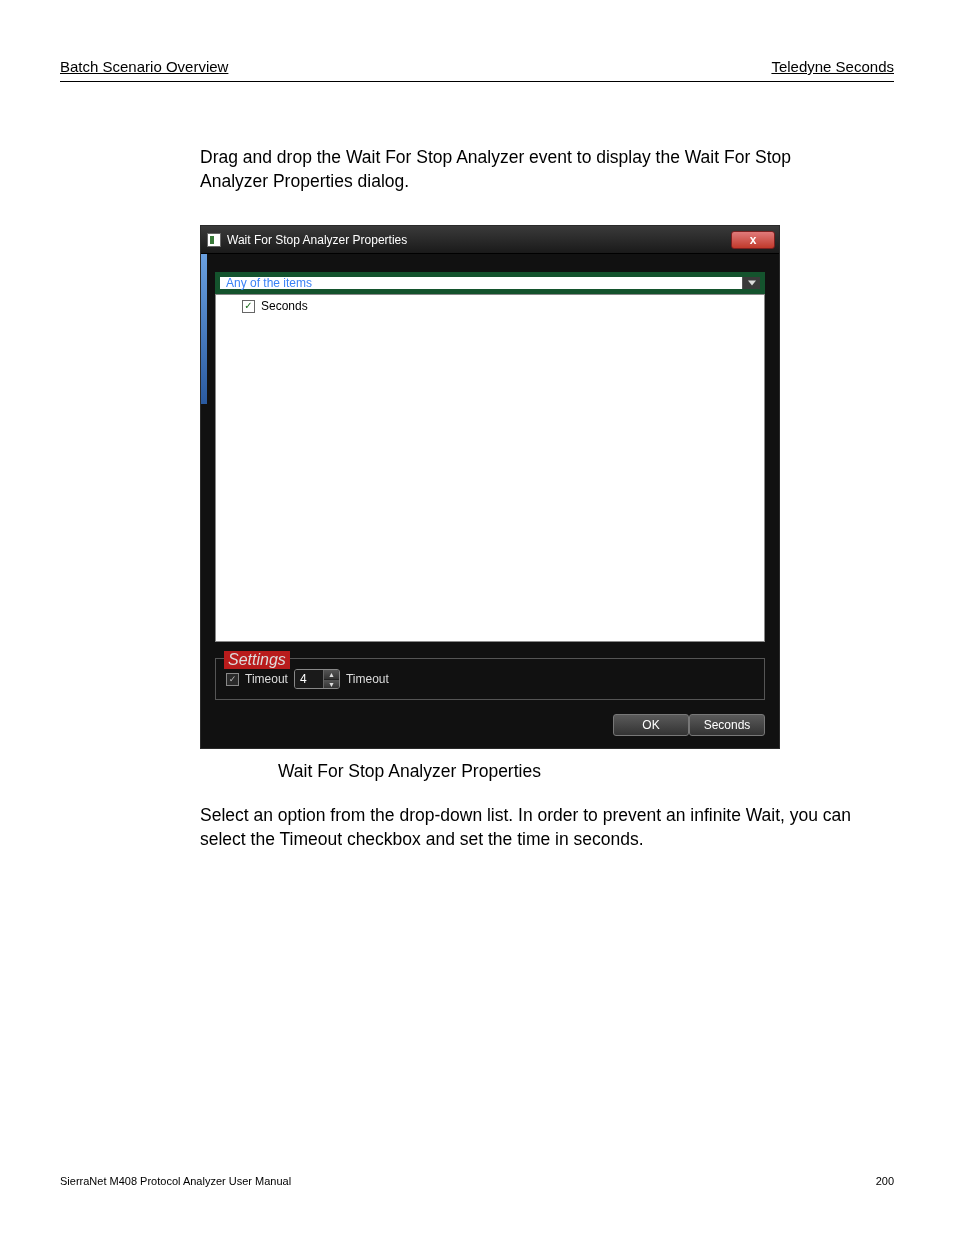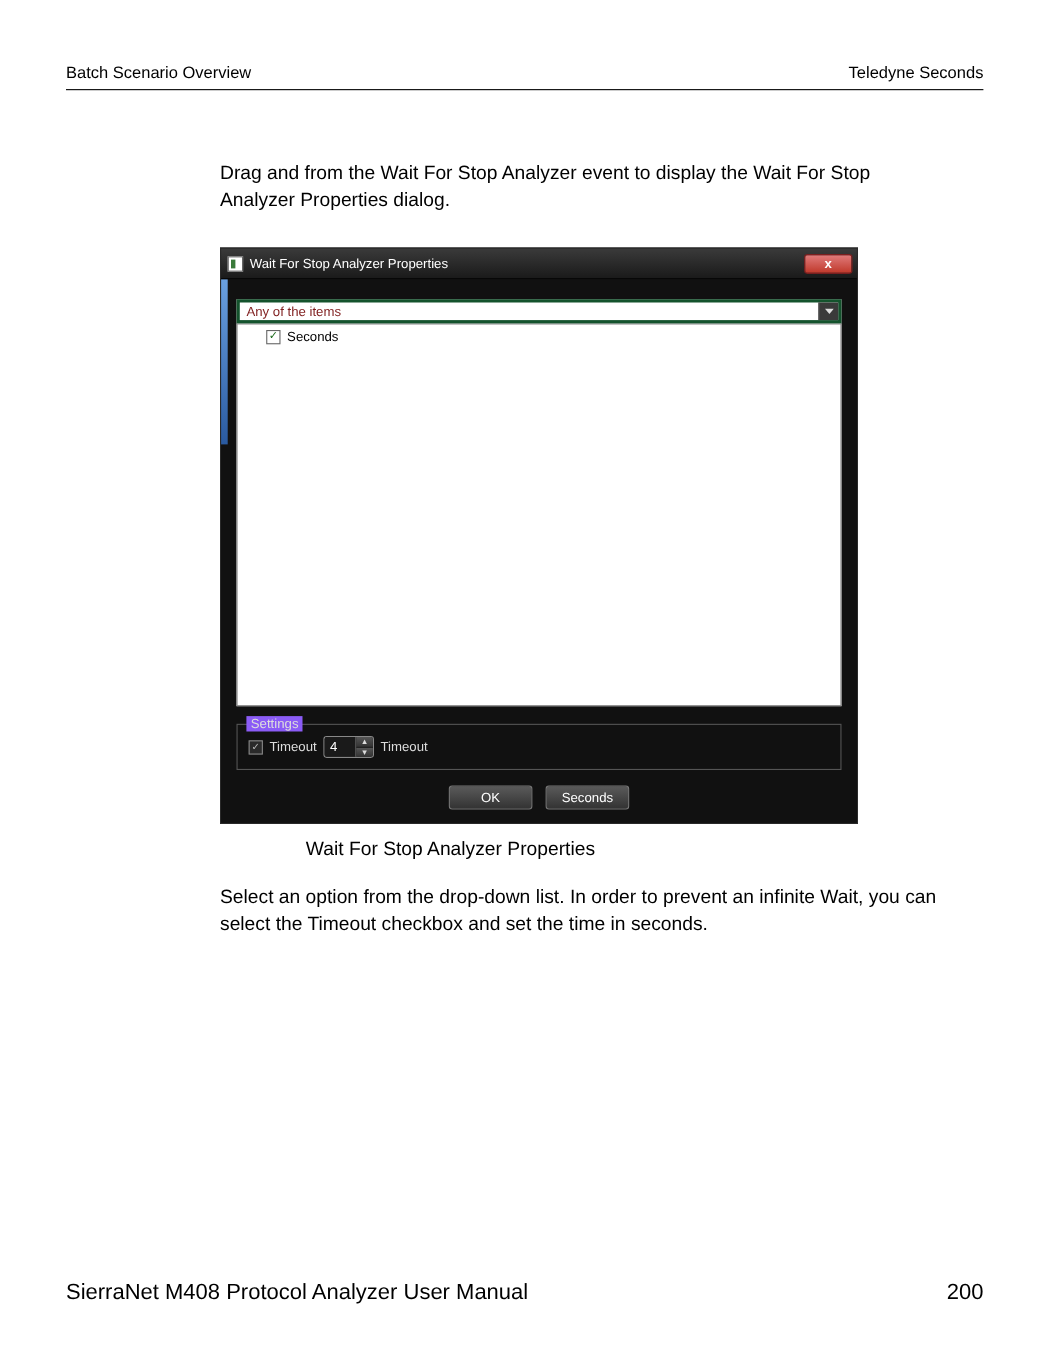--- a/index.html
+++ b/index.html
@@ -1,63 +1,63 @@
 <!DOCTYPE html>
 <html><head>
 <meta charset="utf-8">
 <style>
   * { box-sizing: border-box; margin: 0; padding: 0; }
   html, body { width: 954px; height: 1235px; background: #fff; font-family: "Segoe UI", Arial, sans-serif; color: #000; }
   .page { position: relative; width: 954px; height: 1235px; padding: 58px 60px 0 60px; }
-  .hdr { display: flex; justify-content: space-between; font-size: 15px; padding-bottom: 6px; border-bottom: 1px solid #000; }
+  .hdr { display: flex; justify-content: space-between; font-size: 15px; padding-bottom: 6px; border-bottom: 1px solid #000; text-decoration: underline; }
   .body-text { font-size: 17.5px; line-height: 1.35; margin-left: 140px; margin-right: 40px; }
   .para1 { margin-top: 64px; }
   .caption { text-align: left; margin-left: 218px; margin-top: 12px; font-size: 17.5px; }
   .para2 { margin-top: 22px; }
-  .footer { position: absolute; bottom: 48px; left: 60px; right: 60px; display: flex; justify-content: space-between; font-size: 20px; }
+  .footer { position: absolute; bottom: 48px; left: 60px; right: 60px; display: flex; justify-content: space-between; font-size: 11px; }
 
   
   .dialog-wrap { margin-left: 140px; margin-top: 32px; width: 580px; }
   .dialog { width: 580px; border: 1px solid #2a2a2a; background: #1a1a1a; font-family: "Segoe UI", Tahoma, sans-serif; font-size: 12px; color: #fff; }
   .titlebar { height: 28px; background: linear-gradient(#3a3a3a, #1a1a1a); display: flex; align-items: center; padding: 0 4px 0 6px; border-bottom: 1px solid #000; }
   .titlebar-icon { width: 14px; height: 14px; background: #fff; border: 1px solid #666; margin-right: 6px; display:inline-block; position:relative; }
   .titlebar-icon::after{content:"";position:absolute;left:2px;top:2px;width:4px;height:8px;background:#3a7a3a;}
   .titlebar-title { flex: 1; color: #fff; font-size: 12px; }
   .close-btn { width: 44px; height: 18px; background: linear-gradient(#e07a7a, #c0392b); border: 1px solid #7a1f1f; border-radius: 3px; color: #fff; display: flex; align-items: center; justify-content: center; font-weight: bold; font-size: 12px; }
   .dialog-inner { padding: 18px 14px 12px 14px; background: #111; }
-  .combo { position: relative; width: 100%; height: 22px; background: #fff; color: #7f1d1d; border: 3px solid #14532d; display: flex; align-items: center; padding: 0 6px; font-size: 12px; }
+  .combo { position: relative; width: 100%; height: 22px; background: #fff; color: #3b82f6; border: 5px solid #14532d; display: flex; align-items: center; padding: 0 6px; font-size: 12px; }
   .combo-arrow { position: absolute; right: 0; top: 0; width: 18px; height: 100%; background: #3a3a3a; border-left: 1px solid #555; display:flex; align-items:center; justify-content:center; }
   .combo-arrow svg { width: 8px; height: 6px; }
   .listbox { background: #fff; border: 1px solid #888; height: 348px; margin-top: 0; padding: 4px 6px; color: #000; font-size: 12px; }
   .list-item { display: flex; align-items: center; gap: 6px; padding-left: 20px; }
   .chk { width: 13px; height: 13px; border: 1px solid #666; background: #fff; display:inline-flex; align-items:center; justify-content:center; font-size:10px; color:#1a6a1a; line-height:1; }
   .fieldset { border: 1px solid #555; margin-top: 16px; padding: 10px 10px 10px 10px; position: relative; }
-  .legend { position: absolute; top: -8px; left: 8px; background: #8b5cf6; padding: 0 4px; font-size: 12px; color: #ddd; }
+  .legend { position: absolute; top: -8px; left: 8px; background: #b91c1c; padding: 0 4px; font-size: 16px; color: #ddd; font-style: italic; }
   .settings-row { display: flex; align-items: center; gap: 6px; color: #ddd; font-size: 12px; }
   .chk-dark { width: 13px; height: 13px; border: 1px solid #888; background: #2a2a2a; display:inline-flex; align-items:center; justify-content:center; font-size:9px; color:#bbb; }
   .spinner { display: flex; align-items: stretch; height: 20px; border: 1px solid #888; border-radius: 3px; overflow: hidden; background:#1a1a1a; }
   .spinner-val { width: 28px; background: #1a1a1a; color: #fff; display:flex; align-items:center; padding-left:5px; font-size:12px; }
   .spinner-btns { width: 16px; display:flex; flex-direction:column; border-left:1px solid #666; }
   .spinner-btns div { flex:1; background: linear-gradient(#555,#333); display:flex; align-items:center; justify-content:center; font-size:7px; color:#ddd; border-bottom:1px solid #222;}
   .spinner-btns div:last-child{border-bottom:none;}
-  .btnrow { display:flex; justify-content:center; gap:12px; margin-top:14px; }
+  .btnrow { display:flex; justify-content:flex-end; margin-top:14px; }
   .dlg-btn { width: 76px; height: 22px; background: linear-gradient(#5a5a5a,#333); border:1px solid #777; border-radius:3px; color:#fff; font-size:12px; display:flex; align-items:center; justify-content:center; }
   .side-accent { position:absolute; left:0; top:28px; width:6px; height:150px; background:linear-gradient(#6aa0e0,#2a5aa0); }
   .dialog { position:relative; }
 </style>
 </head>
 <body>
 
 <div class="page">
   <div class="hdr">
     <span>Batch Scenario Overview</span>
     <span>Teledyne Seconds</span>
   </div>
 
-  <p class="body-text para1">Drag and from the Wait For Stop Analyzer event to display the Wait For Stop Analyzer Properties dialog.</p>
+  <p class="body-text para1">Drag and drop the Wait For Stop Analyzer event to display the Wait For Stop Analyzer Properties dialog.</p>
 
   <div class="dialog-wrap">
     <div class="dialog">
       <div class="side-accent"></div>
       <div class="titlebar">
         <span class="titlebar-icon"></span>
         <span class="titlebar-title">Wait For Stop Analyzer Properties</span>
         <div class="close-btn">
           <span>x</span>
         </div>

